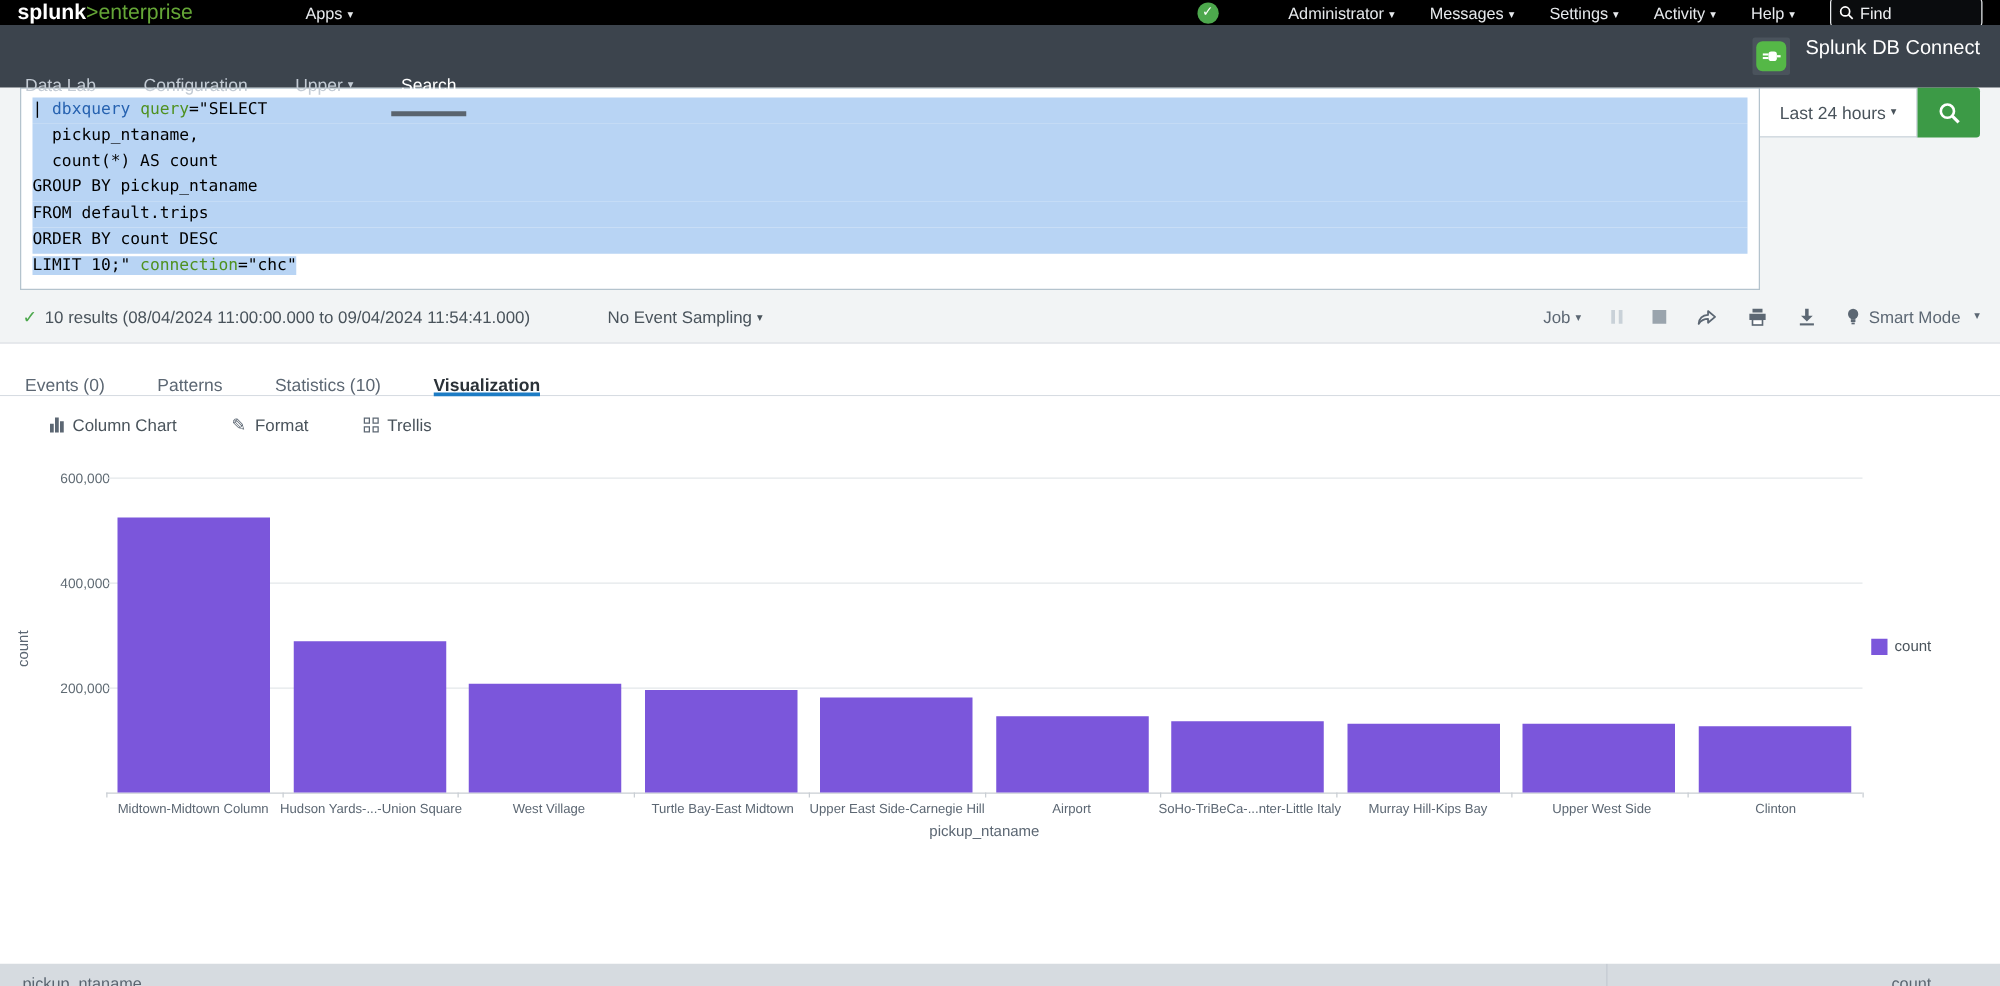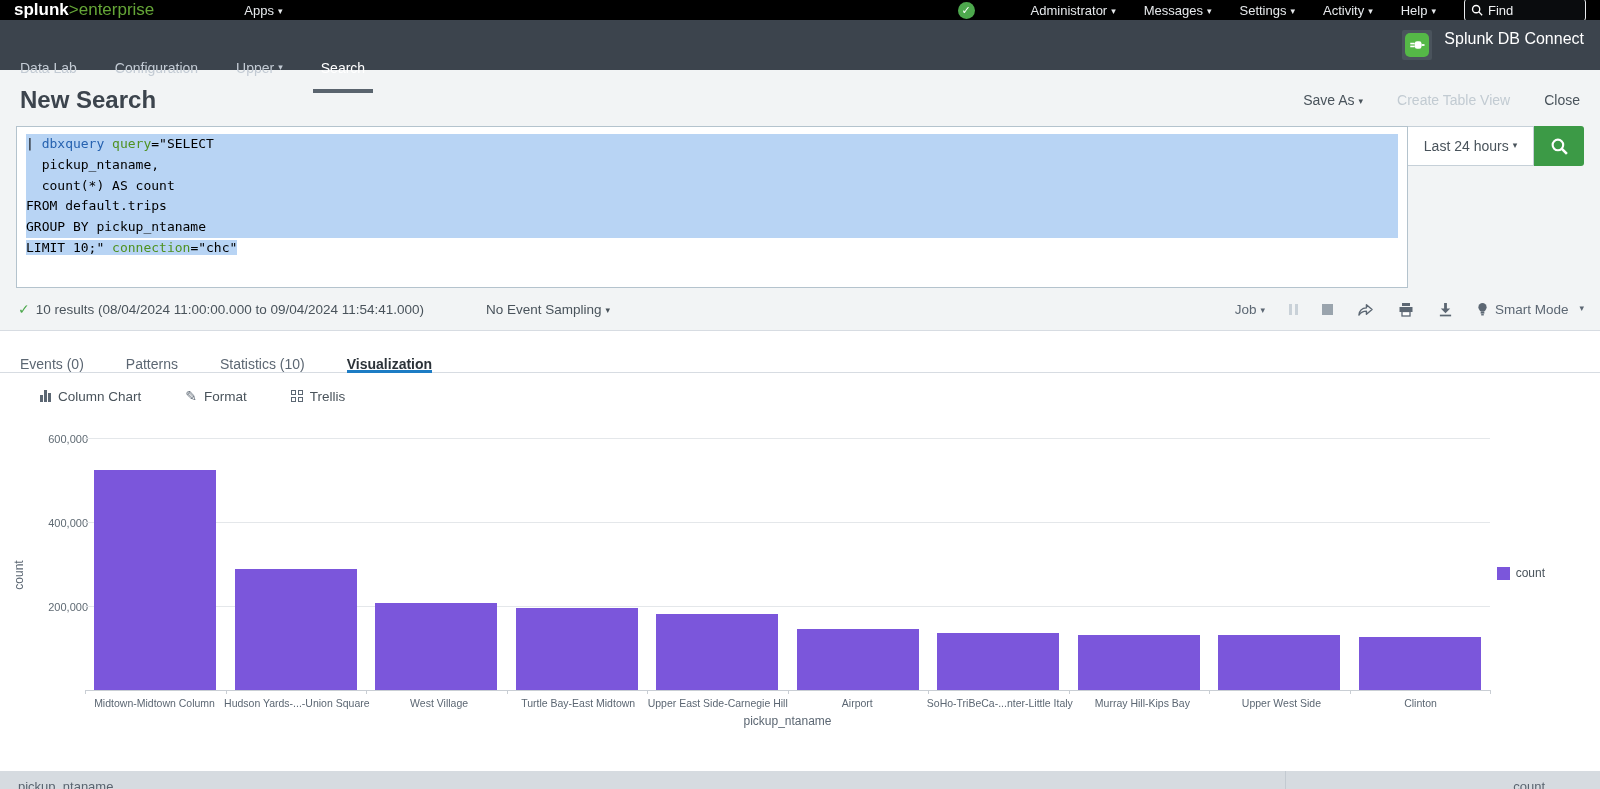--- a/index.html
+++ b/index.html
@@ -144,36 +144,29 @@
             <rect x="3" y="12.8" width="6" height="2.2" fill="#fff"></rect>
             <rect x="18" y="10.8" width="4" height="2.4" fill="#fff"></rect>
           </svg>
       </div>
     </div>
     <div class="app-title">Splunk DB Connect</div>
   </div>
 </div>
 
 <div class="gray-zone">
-  <div class="page-header">
-    <div class="page-title">New Search</div>
-    <div class="header-actions">
-      <span><span>Save As</span><span class="caret">▾</span></span>
-      <span class="disabled">Create Table View</span>
-      <span>Close</span>
-    </div>
-  </div>
 
   <div class="search-assembly">
     <div class="query-box" id="query-box">
         <div class="code-line"><span class="sel-full">| <span class="tok-cmd">dbxquery</span> <span class="tok-param">query</span>="SELECT</span></div>
         <div class="code-line"><span class="sel-full">  pickup_ntaname,</span></div>
         <div class="code-line"><span class="sel-full">  count(*) AS count</span></div>
+        <div class="code-line"><span class="sel-full">GROUP BY pickup_ntaname</span></div>
         <div class="code-line"><span class="sel-full">FROM default.trips</span></div>
-        <div class="code-line"><span class="sel-full">GROUP BY pickup_ntaname</span></div>
+        <div class="code-line"><span class="sel-full">ORDER BY count DESC</span></div>
         <div class="code-line"><span class="sel-inline">LIMIT 10;" <span class="tok-param">connection</span>="chc"</span></div>
       </div>
     <div class="time-btn">
         <span>Last 24 hours</span>
         <span class="caret">▾</span>
       </div>
     <div class="search-btn">
       <svg width="19" height="19" viewBox="0 0 18 18">
           <circle cx="7.5" cy="7.5" r="5" fill="none" stroke="#fff" stroke-width="2"></circle>
           <line x1="11.3" y1="11.3" x2="16" y2="16" stroke="#fff" stroke-width="2.4"></line>

